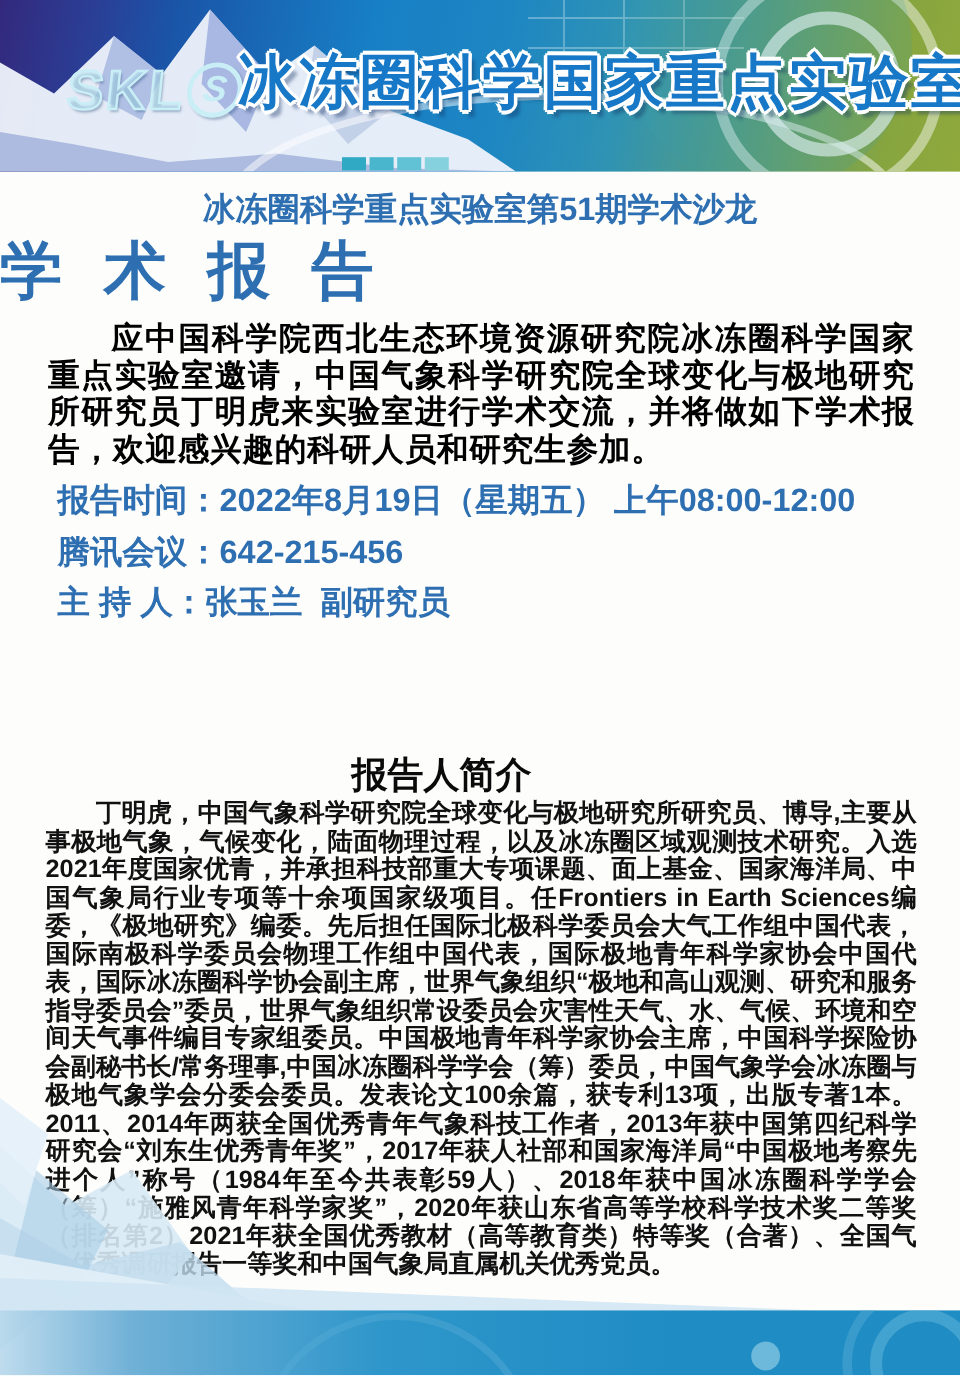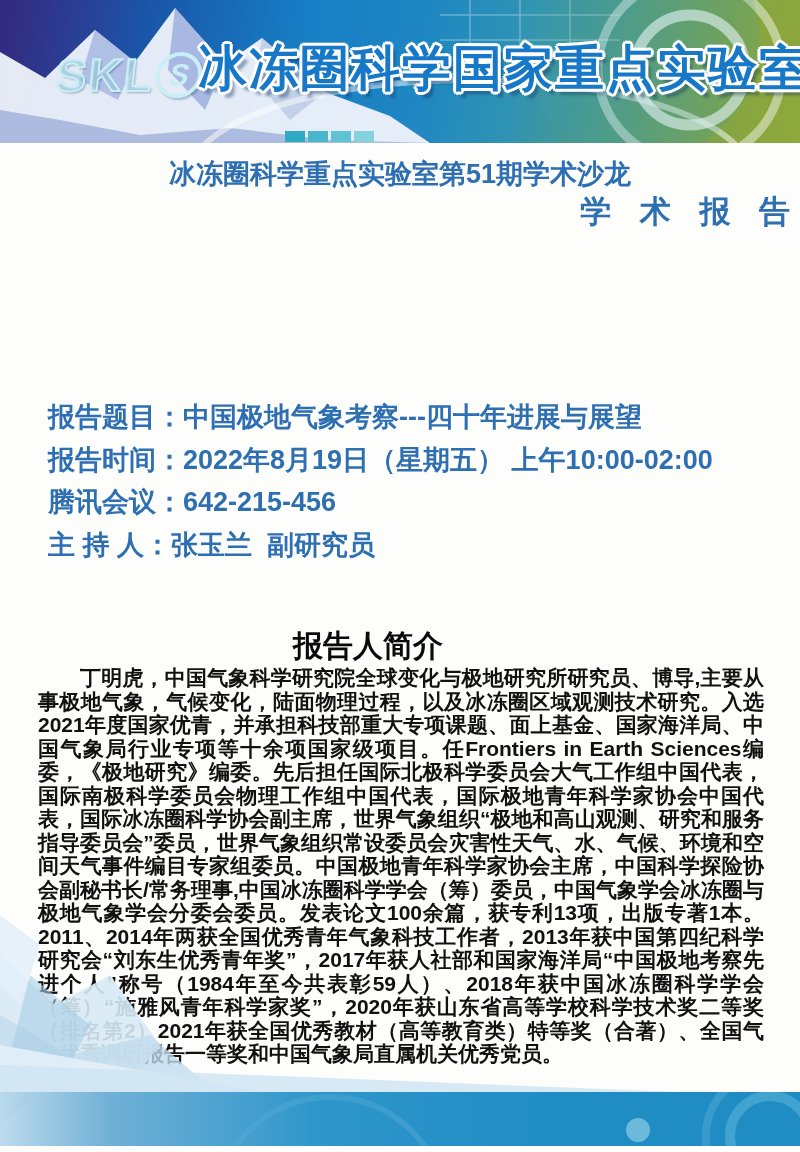--- a/index.html
+++ b/index.html
@@ -25,22 +25,22 @@
     border-radius:50%; display:flex; align-items:center; justify-content:center;
     box-shadow:2px 2px 2px rgba(20,60,110,.3); }
   .logo-s { font-size:30px; font-weight:bold; font-style:italic; color:#c9eef6; }
   .squares { position:absolute; top:131px; left:285px; display:flex; gap:3px; }
   .squares span { width:20px; height:11px; display:block; }
   .sq1{background:#2fa9c4;} .sq2{background:#49b6cd;} .sq3{background:#62c2d5;} .sq4{background:#85d2de;}
 
   
   .salon-line { position:absolute; top:156px; left:0; width:800px; text-align:center;
     font-size:27px; font-weight:bold; color:#2e6fb2; }
-  .main-title { position:absolute; top:191px; left:0; width:800px; text-align:right;
-    font-size:31px; font-weight:900; letter-spacing:10px; color:#2e6fb2; }
+  .main-title { position:absolute; top:191px; left:0; width:800px; text-align:left;
+    font-size:52px; font-weight:900; letter-spacing:10px; color:#2e6fb2; }
 
   
   .intro { position:absolute; top:267px; left:40px; width:722px;
     font-size:26.5px; line-height:30.5px; font-weight:900; color:#000;
     text-align:justify; text-indent:2em; letter-spacing:0.5px; }
 
   
   .details { position:absolute; top:404px; left:48px; width:710px; }
   .detail-row { font-size:27px; font-weight:bold; color:#2e6fb2; line-height:27px;
     margin-bottom:15.5px; white-space:pre; }
@@ -98,24 +98,24 @@
       <span class="sq1"></span>
         <span class="sq2"></span>
         <span class="sq3"></span>
         <span class="sq4"></span>
     </div>
   </div>
 
   <div class="salon-line">冰冻圈科学重点实验室第51期学术沙龙</div>
   <div class="main-title">学 术 报 告</div>
 
+  <div class="intro">应中国科学院西北生态环境资源研究院冰冻圈科学国家重点实验室邀请，中国气象科学研究院全球变化与极地研究所研究员丁明虎来实验室进行学术交流，并将做如下学术报告，欢迎感兴趣的科研人员和研究生参加。</div>
 
   <div class="details">
-    <div class="detail-row"><span class="detail-label">报告题目：</span><span class="detail-value">中国极地气象考察---四十年进展与展望</span></div>
-    <div class="detail-row"><span class="detail-label">报告时间：</span><span class="detail-value">2022年8月19日（星期五） 上午10:00-02:00</span></div>
+    <div class="detail-row"><span class="detail-label">报告时间：</span><span class="detail-value">2022年8月19日（星期五） 上午08:00-12:00</span></div>
     <div class="detail-row"><span class="detail-label">腾讯会议：</span><span class="detail-value">642-215-456</span></div>
     <div class="detail-row"><span class="detail-label">主 持 人：</span><span class="detail-value">张玉兰  副研究员</span></div>
   </div>
 
   <div class="bio-heading">报告人简介</div>
   <div class="bio-text">丁明虎，中国气象科学研究院全球变化与极地研究所研究员、博导,主要从事极地气象，气候变化，陆面物理过程，以及冰冻圈区域观测技术研究。入选2021年度国家优青，并承担科技部重大专项课题、面上基金、国家海洋局、中国气象局行业专项等十余项国家级项目。任Frontiers in Earth Sciences编委，《极地研究》编委。先后担任国际北极科学委员会大气工作组中国代表，国际南极科学委员会物理工作组中国代表，国际极地青年科学家协会中国代表，国际冰冻圈科学协会副主席，世界气象组织“极地和高山观测、研究和服务指导委员会”委员，世界气象组织常设委员会灾害性天气、水、气候、环境和空间天气事件编目专家组委员。中国极地青年科学家协会主席，中国科学探险协会副秘书长/常务理事,中国冰冻圈科学学会（筹）委员，中国气象学会冰冻圈与极地气象学会分委会委员。发表论文100余篇，获专利13项，出版专著1本。2011、2014年两获全国优秀青年气象科技工作者，2013年获中国第四纪科学研究会“刘东生优秀青年奖”，2017年获人社部和国家海洋局“中国极地考察先进个人”称号（1984年至今共表彰59人）、2018年获中国冰冻圈科学学会（筹）“施雅风青年科学家奖”，2020年获山东省高等学校科学技术奖二等奖（排名第2）2021年获全国优秀教材（高等教育类）特等奖（合著）、全国气象优秀调研报告一等奖和中国气象局直属机关优秀党员。</div>
 
   <svg class="wm-mountain" width="230" height="237" viewBox="0 0 230 237">
     <polygon points="0,40 55,90 110,60 160,130 120,180 60,160 0,210" fill="#d8eaf5" opacity="0.9"></polygon>
     <polygon points="0,100 70,140 150,120 230,190 160,237 0,237" fill="#c2dcee" opacity="0.8"></polygon>

